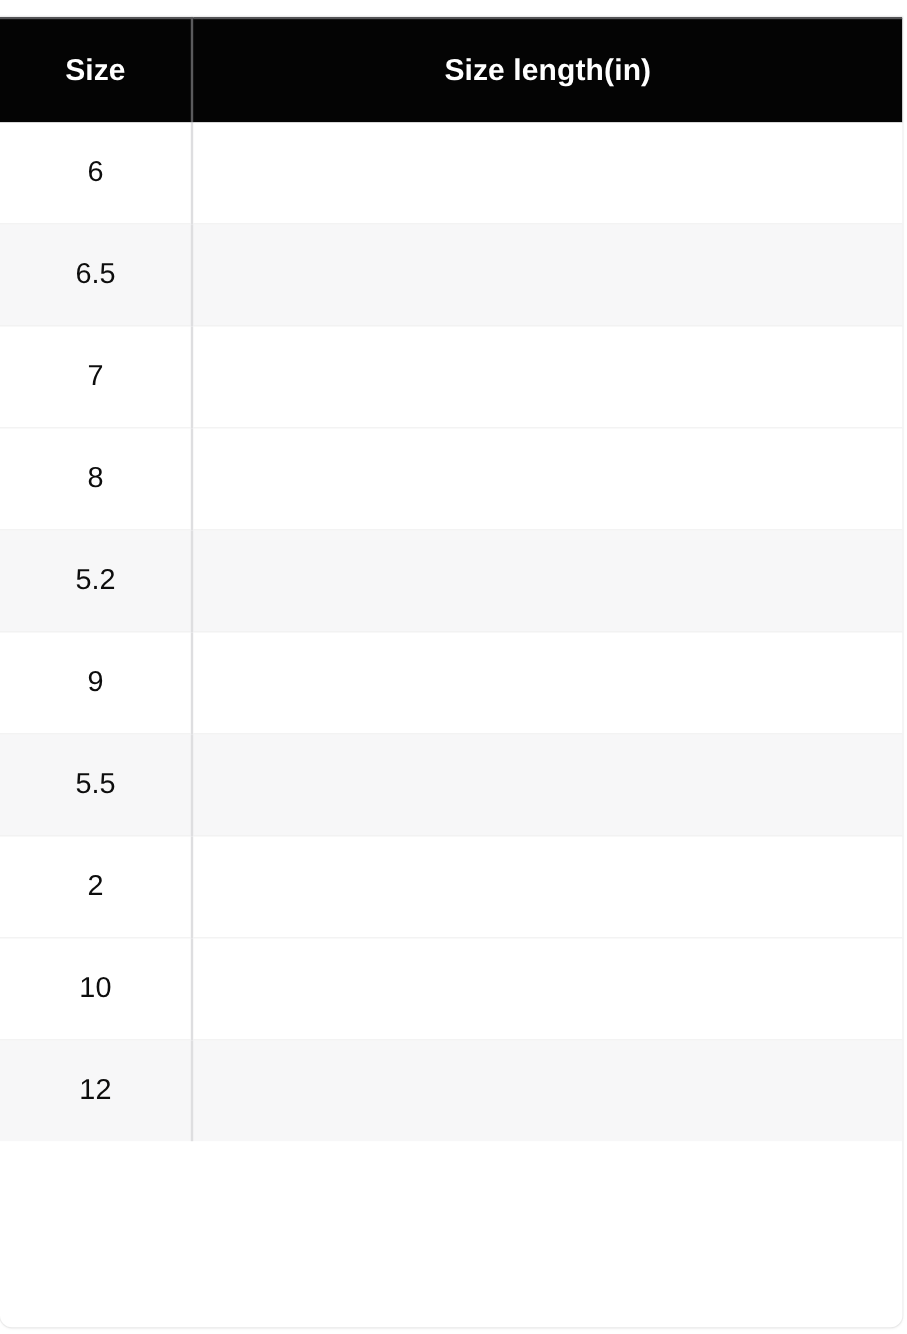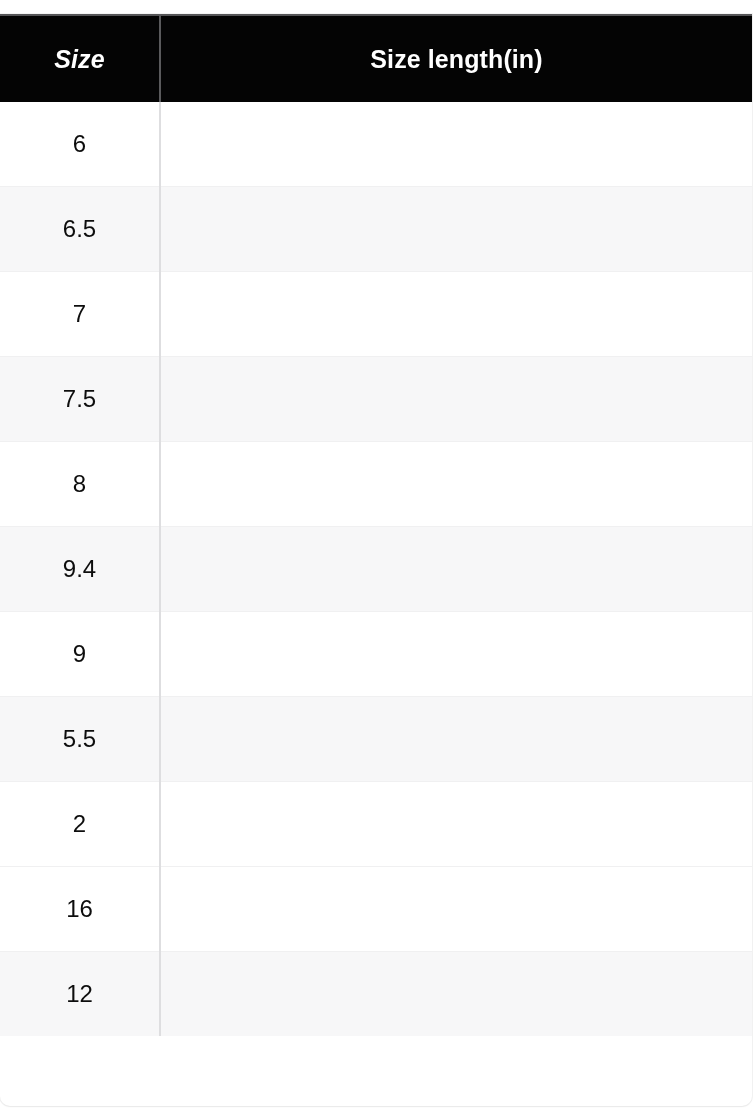--- a/index.html
+++ b/index.html
@@ -46,21 +46,20 @@
     font-weight: bold;
     letter-spacing: 0.1px;
     text-align: center;
     height: 86px;
     padding: 0;
     border-top: 2px solid #555557;
     vertical-align: middle;
   }
   thead th.th-size {
     border-right: 2px solid #5a5a5c;
-    font-style: italic;
   }
 
   tbody td {
     height: 84px;
     padding: 0;
     text-align: center;
     vertical-align: middle;
     font-size: 24px;
     font-weight: normal;
     color: #0d0d0d;
@@ -104,46 +103,42 @@
           <td class="cell-length"></td>
         </tr>
         <tr class="row-even">
           <td class="cell-size">6.5</td>
           <td class="cell-length"></td>
         </tr>
         <tr class="row-odd">
           <td class="cell-size">7</td>
           <td class="cell-length"></td>
         </tr>
-        <tr class="row-even">
-          <td class="cell-size">7.5</td>
-          <td class="cell-length"></td>
-        </tr>
         <tr class="row-odd">
           <td class="cell-size">8</td>
           <td class="cell-length"></td>
         </tr>
         <tr class="row-even">
-          <td class="cell-size">9.4</td>
+          <td class="cell-size">5.2</td>
           <td class="cell-length"></td>
         </tr>
         <tr class="row-odd">
           <td class="cell-size">9</td>
           <td class="cell-length"></td>
         </tr>
         <tr class="row-even">
           <td class="cell-size">5.5</td>
           <td class="cell-length"></td>
         </tr>
         <tr class="row-odd">
           <td class="cell-size">2</td>
           <td class="cell-length"></td>
         </tr>
         <tr class="row-odd">
-          <td class="cell-size">16</td>
+          <td class="cell-size">10</td>
           <td class="cell-length"></td>
         </tr>
         <tr class="row-even">
           <td class="cell-size">12</td>
           <td class="cell-length"></td>
         </tr>
       </tbody>
   </table>
 </div>
 

